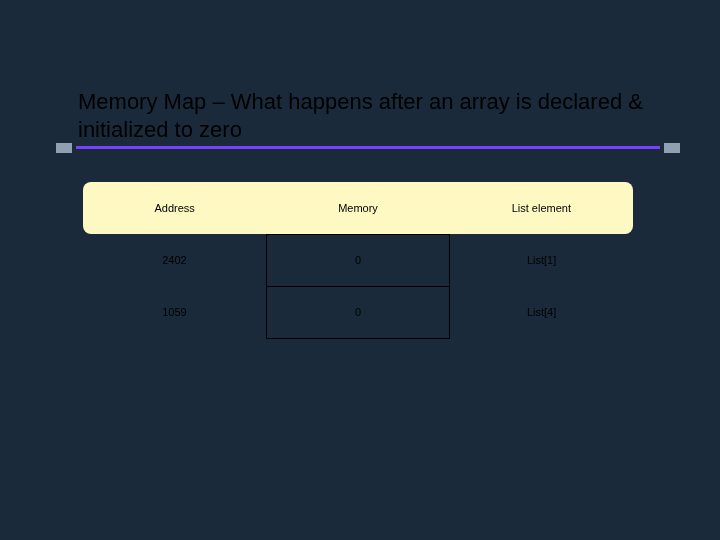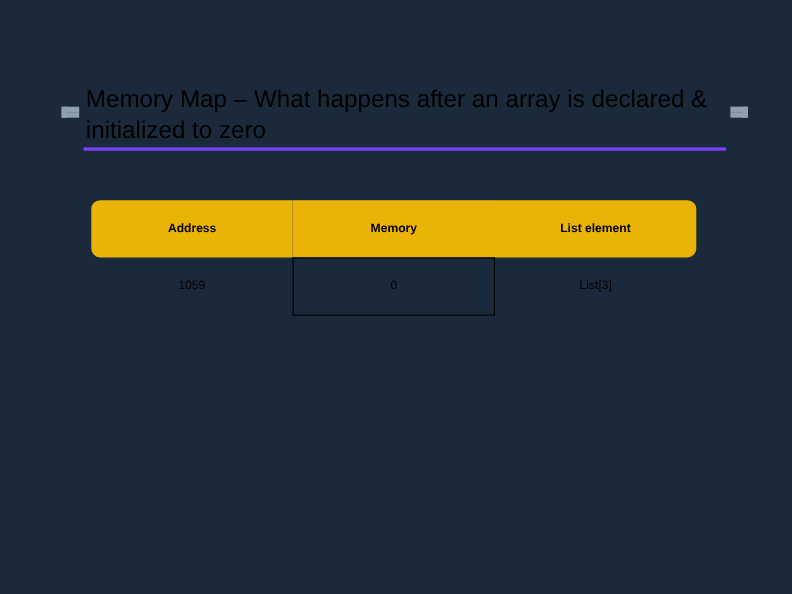--- a/index.html
+++ b/index.html
@@ -6,24 +6,24 @@
   html, body { width: 720px; height: 540px; overflow: hidden; }
   body {
     background: #1a2a3a;
     font-family: Arial, Helvetica, sans-serif;
     color: #000;
     position: relative;
   }
   .title-wrap {
     position: absolute;
     left: 56px;
-    top: 62px;
+    top: 74px;
     width: 624px;
     display: flex;
-    align-items: center;
+    align-items: flex-end;
   }
   .bracket {
     width: 16px;
     position: relative;
     flex: 0 0 16px;
   }
   .bracket.left {
     border-left: 5px solid #8fa0b0;
     border-top: 5px solid #8fa0b0;
     border-bottom: 5px solid #8fa0b0;
@@ -62,23 +62,23 @@
     table-layout: fixed;
   }
   th, td {
     height: 52px;
     text-align: center;
     vertical-align: middle;
     font-size: 11px;
     font-family: Arial, sans-serif;
   }
   thead th {
-    background: #eab308;
+    background: #fef9c3;
     color: #000;
-    font-weight: bold;
+    font-weight: normal;
     border: none;
   }
   thead th:first-child  { border-top-left-radius: 8px; border-bottom-left-radius: 8px; }
   thead th:last-child   { border-top-right-radius: 8px; border-bottom-right-radius: 8px; }
   tbody td {
     color: #000;
     background: transparent;
   }
   tbody td.memcell {
     border: 1.5px solid #000;
@@ -101,19 +101,24 @@
   <table>
     <thead>
       <tr>
         <th>Address</th>
         <th>Memory</th>
         <th>List element</th>
       </tr>
     </thead>
     <tbody>
       <tr>
+        <td>2402</td>
+        <td class="memcell">0</td>
+        <td>List[1]</td>
+      </tr>
+      <tr>
         <td>1059</td>
         <td class="memcell">0</td>
-        <td>List[3]</td>
+        <td>List[4]</td>
       </tr>
     </tbody>
   </table>
 </div>
 
 </body></html>

